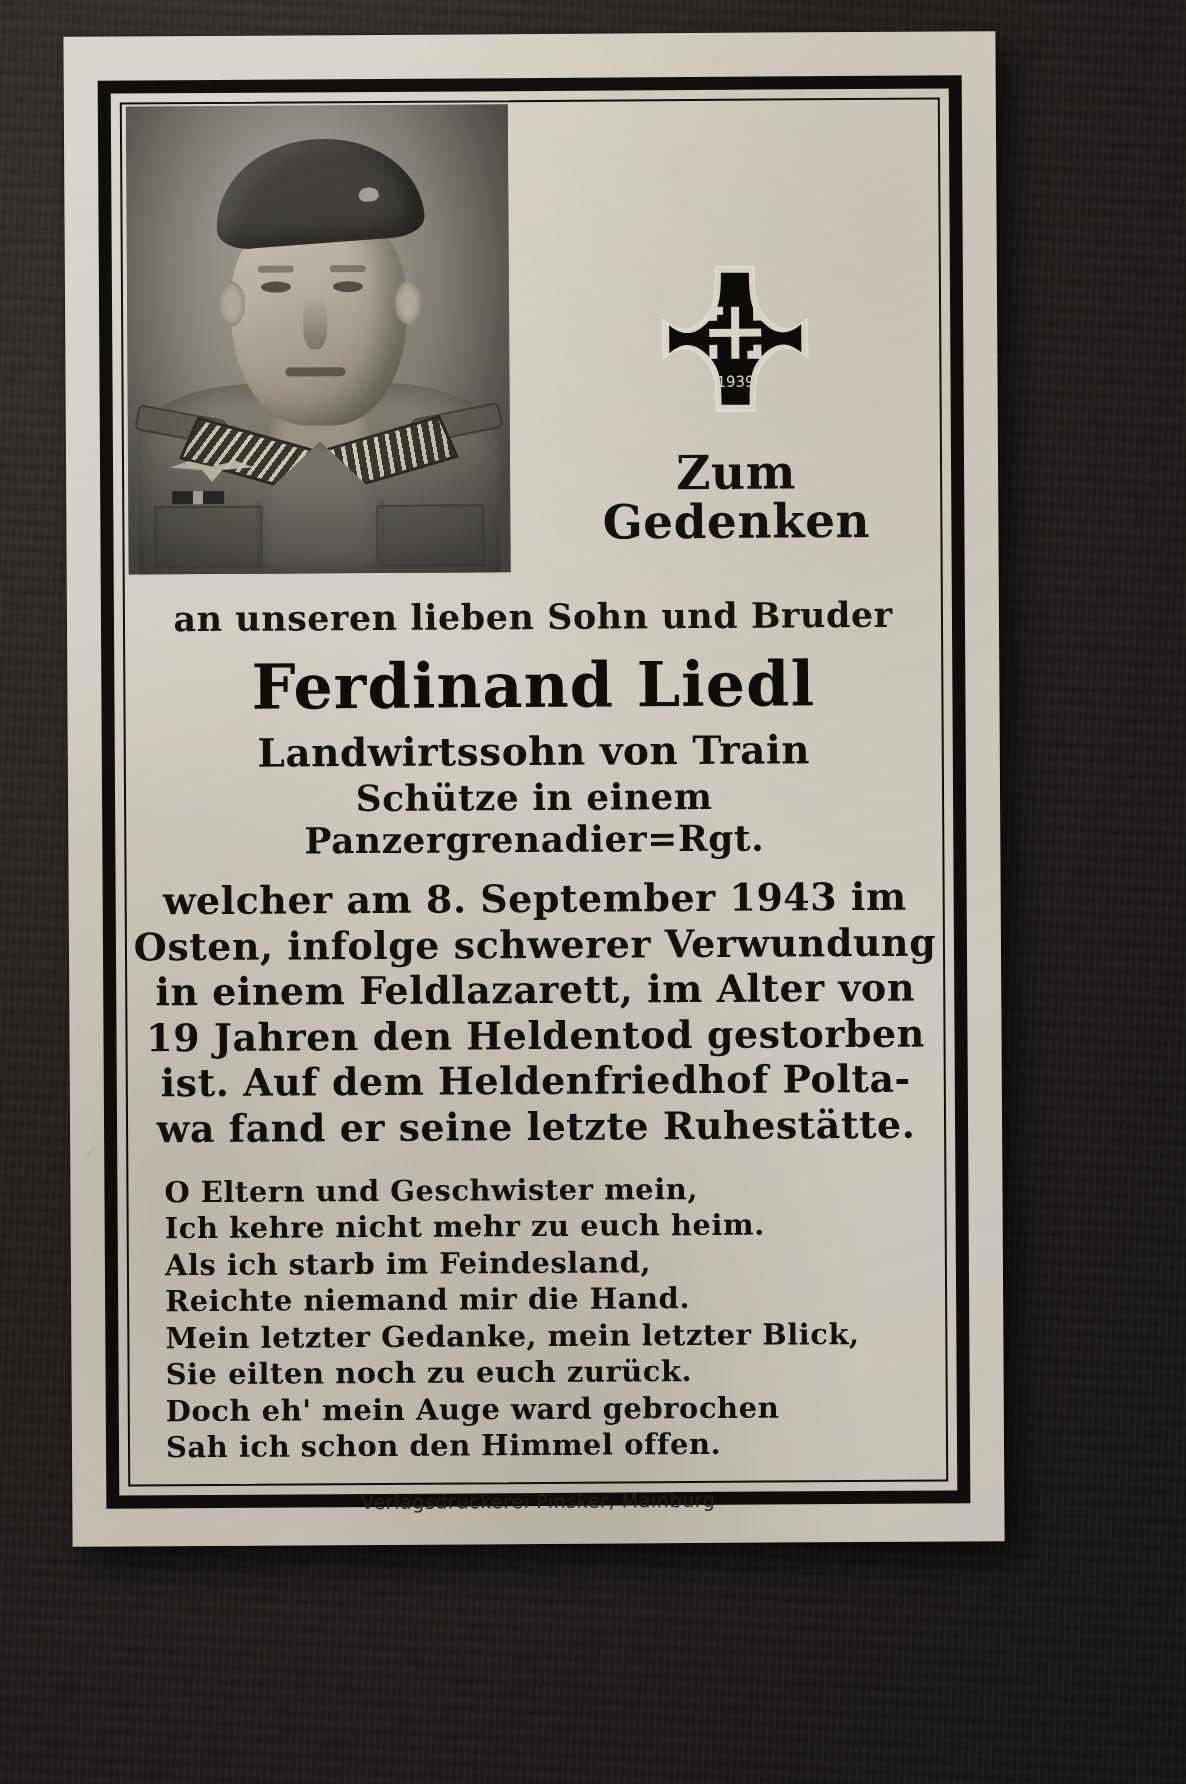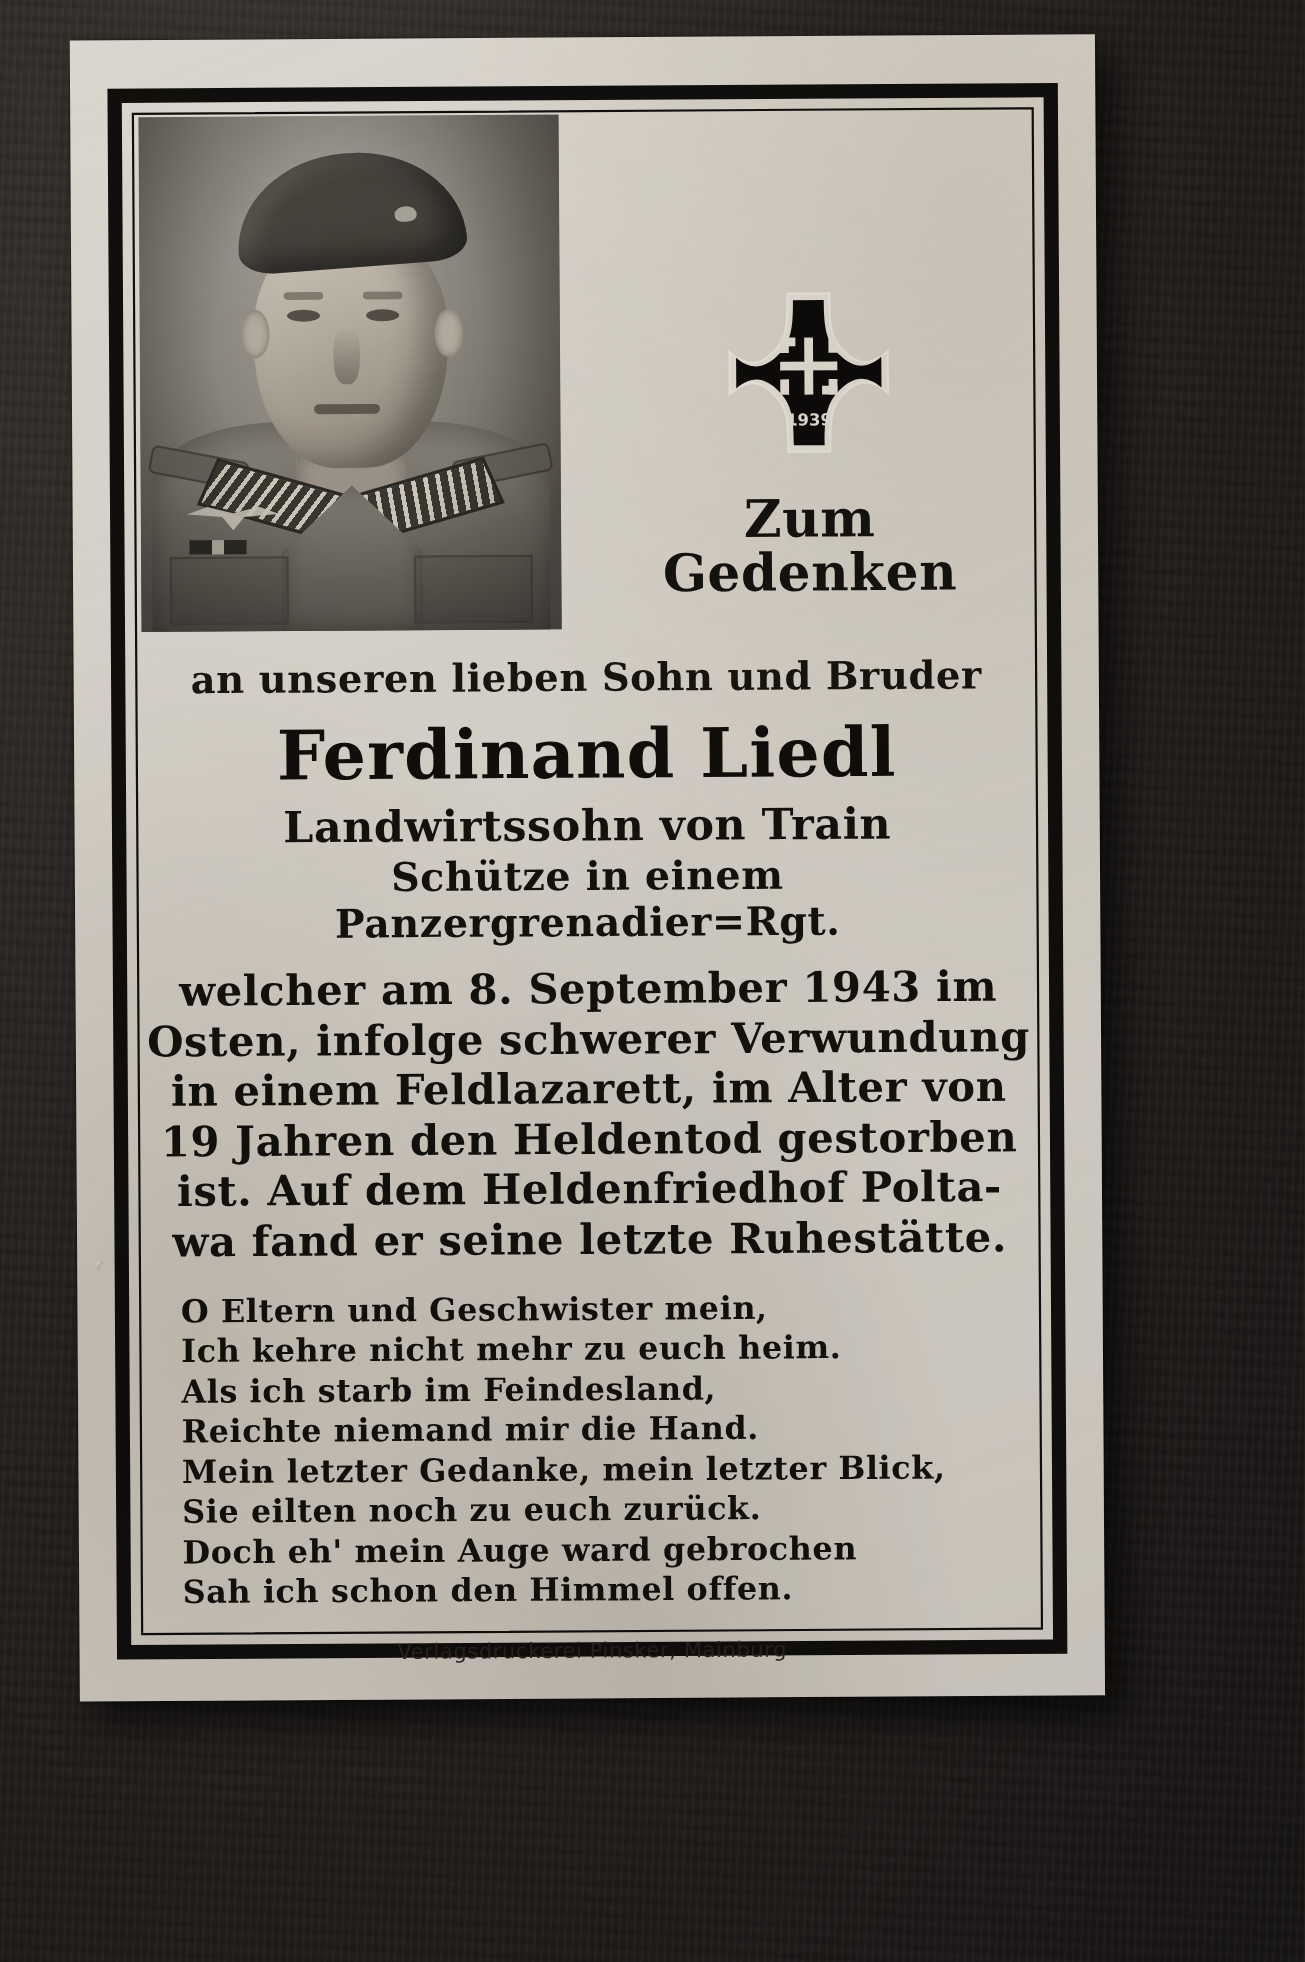--- a/index.html
+++ b/index.html
@@ -255,21 +255,20 @@
     align-items: center;
     padding-top: 160px;
   }
 
   
   .cross-wrap {
     width: 152px;
     height: 152px;
     position: relative;
     margin-bottom: 34px;
-    font-weight: bold;
   }
 
   
   .fraktur {
     font-family: "DejaVu Serif", serif;
     font-weight: 700;
     color: #15130f;
     letter-spacing: .5px;
   }
   .zum {

